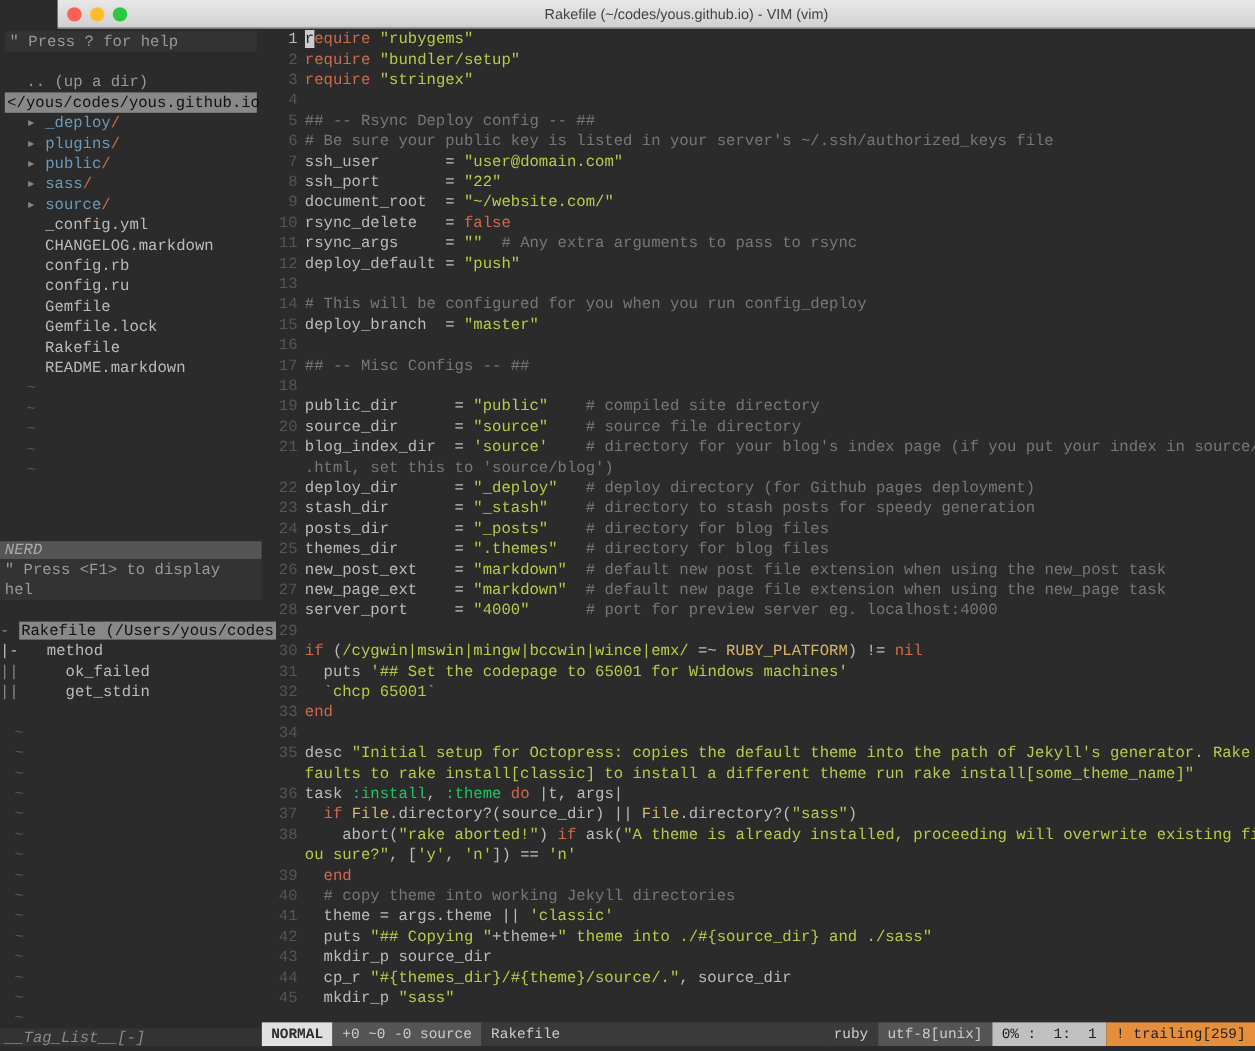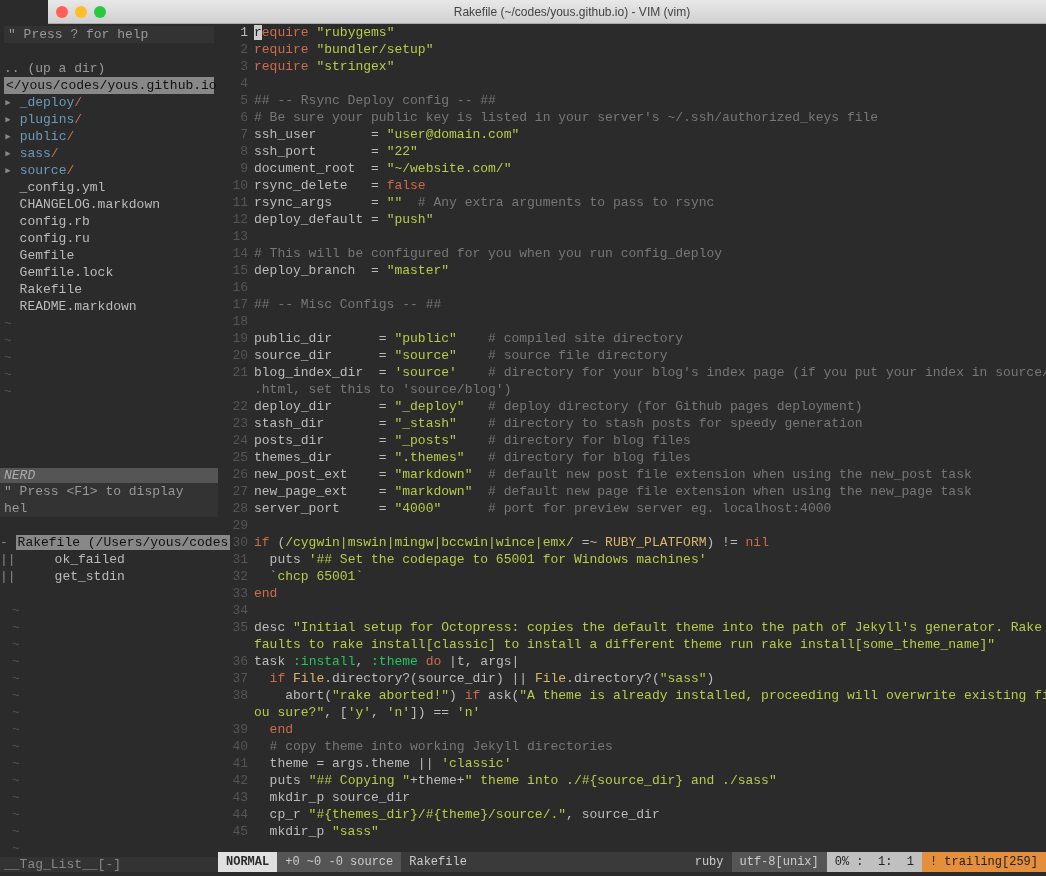--- a/index.html
+++ b/index.html
@@ -29,35 +29,35 @@
 .traffic-lights { display: flex; gap: 7px; }
 .light { width: 12px; height: 12px; border-radius: 50%; }
 .light.red { background: #ff5f57; }
 .light.yellow { background: #ffbd2e; }
 .light.green { background: #28c940; }
 .title-text { flex: 1; text-align: center; color: #444; }
 .editor { flex: 1; display: flex; background: #2b2b2b; overflow: hidden; }
 .left-pane { width: 218px; display: flex; flex-direction: column; }
 .nerd { flex: 1; padding: 2px 4px; line-height: 17px; overflow: hidden; }
 .nerd-help { color: #999; background: #333; padding: 0 4px; }
-.nerd-line { white-space: pre; }
+.nerd-line { white-space: pre; margin-left: 18px; }
 .nerd-line.updir { color: #999; }
 .nerd-path { background: #888; color: #111; padding: 0 2px; }
 .nerd-dir { color: #6c99bb; }
 .nerd-dir .arrow { color: #888; }
 .nerd-dir .slash { color: #cf6a4c; }
 .nerd-file { color: #bbb; }
 .tilde { color: #555; }
 .nerd-status { background: #555; color: #aaa; font-style: italic; padding: 0 4px; }
 .taglist { flex: 0 0 auto; line-height: 17px; }
 .taglist-head { color: #999; padding: 0 4px; background: #333; }
 .tag-current { background: #888; color: #111; padding: 0 2px; }
 .tag-line { white-space: pre; color: #bbb; }
 .tag-tilde { color: #555; padding-left: 12px; }
-.taglist-status { background: #333; color: #888; padding: 0 4px; }
+.taglist-status { background: #333; color: #888; font-style: italic; padding: 0 4px; }
 .code-pane { flex: 1; display: flex; flex-direction: column; overflow: hidden; }
 .code-area { flex: 1; display: flex; overflow: hidden; }
 .gutter { width: 36px; text-align: right; padding-right: 6px; color: #555; line-height: 17px; }
 .gutter .cur { color: #bbb; }
 .code { flex: 1; line-height: 17px; white-space: pre; overflow: hidden; }
 .code .cursor-block { background: #ccc; color: #222; }
 .kw { color: #cf6a4c; }
 .str { color: #b9ca4a; }
 .const { color: #d8b76b; }
 .cmt { color: #777; }
@@ -120,20 +120,21 @@
           <div class="nerd-line tilde">~</div>
           <div class="nerd-line tilde">~</div>
         </div>
     </div>
     <div class="nerd-status">NERD</div>
 
     <div class="taglist">
       <div class="taglist-head">"  Press &lt;F1&gt; to display hel</div>
       <div style="height:17px"></div>
       <div class="tag-line"><span style="color:#888">- </span><span class="tag-current">Rakefile (/Users/yous/codes</span></div>
+      <div class="tag-line">|-   <span>method</span></div>
       <div id="taglist-methods">
           <div class="tag-line"><span style="color:#888">||     </span>ok_failed</div>
           <div class="tag-line"><span style="color:#888">||     </span>get_stdin</div>
         </div>
       <div style="height:17px"></div>
       <div id="taglist-tildes">
           <div class="tag-tilde">~</div>
           <div class="tag-tilde">~</div>
           <div class="tag-tilde">~</div>
           <div class="tag-tilde">~</div>

